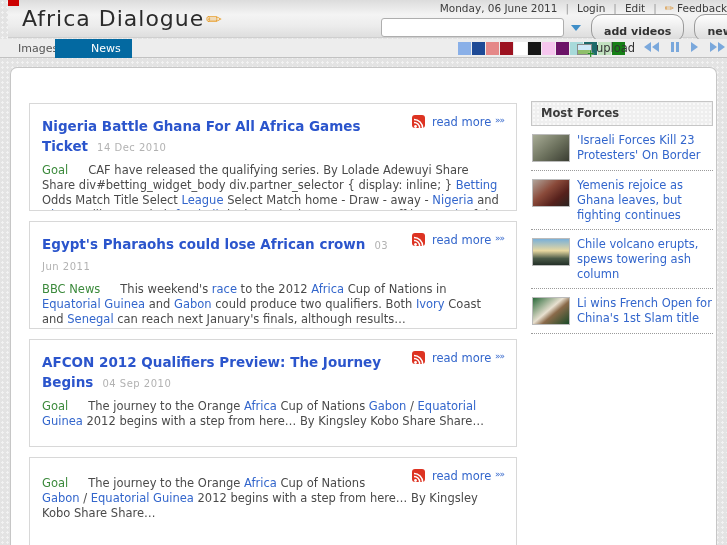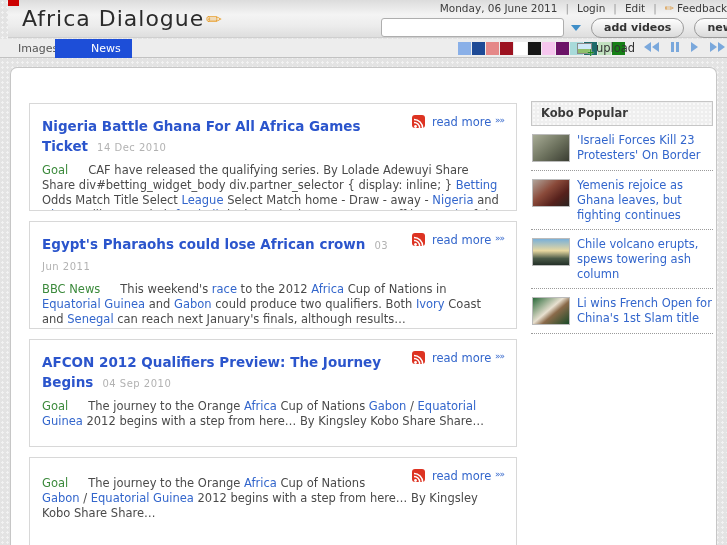--- a/index.html
+++ b/index.html
@@ -36,36 +36,36 @@
   .search-input {
     width:183px; height:19px; border:1px solid #aeaeae; border-radius:3px;
     background:#fff; font-size:11px; padding:0 5px; outline:none;
   }
   .dd-arrow {
     width:0; height:0; margin-left:7px;
     border-left:5px solid transparent; border-right:5px solid transparent;
     border-top:6px solid #3f8ec8;
   }
   .pill-btn {
-    margin-left:10px; padding:2px 12px 3px; font-size:11px; font-weight:bold; color:#333;
+    margin-left:10px; padding:10px 12px 3px; font-size:11px; font-weight:bold; color:#333;
     background:linear-gradient(180deg,#fefefe,#dadada); border:1px solid #9a9a9a;
     border-radius:11px; white-space:nowrap; cursor:pointer;
   }
 
   
   .tool-row {
     position:absolute; left:0; top:39px; width:727px; height:19px;
     background:#ededed; border-bottom:1px solid #c2c2c2;
   }
   .tab { position:absolute; top:0; height:19px; line-height:19px; padding:0 11px; font-size:11px; cursor:pointer; }
   .tab-images { left:7px; color:#555; }
-  .tab-news { left:55px; background:#1d4ed8; color:#fff;padding-left:36px; }
+  .tab-news { left:55px; background:#0369a1; color:#fff;padding-left:36px; }
   .palette { position:absolute; left:458px; top:3px; display:flex; gap:1px; }
   .swatch { width:13px; height:13px; cursor:pointer; }
-  .upload-wrap { position:absolute; left:577px; top:2px; display:flex; align-items:center; cursor:pointer; }
+  .upload-wrap { position:absolute; left:577px; top:2px; display:flex; align-items:flex-end; cursor:pointer; }
   .upload-icon { position:relative; width:15px; height:11px; border:1px solid #8a8a8a;
     background:linear-gradient(180deg,#cfe9f8 55%,#8fbf6a 55%); margin-right:4px; }
   .upload-icon::after { content:"+"; position:absolute; right:-4px; bottom:-5px; color:#1f8a1f;
     font-size:10px; font-weight:bold; text-shadow:0 0 1px #fff; }
   .upload-label { font-size:11.5px; color:#333; }
   .media-controls { position:absolute; left:644px; top:3px; display:flex; gap:12px; align-items:center; }
   .mc { display:flex; gap:1px; align-items:center; cursor:pointer; }
   .tri-l { width:0; height:0; border-top:5px solid transparent; border-bottom:5px solid transparent; border-right:7px solid #7aa8dc; }
   .tri-r { width:0; height:0; border-top:5px solid transparent; border-bottom:5px solid transparent; border-left:7px solid #7aa8dc; }
   .bar { width:3px; height:10px; background:#7aa8dc; }
@@ -232,21 +232,21 @@
               <path d="M2 2.4 A8.6 8.6 0 0 1 10.6 11" stroke="#fff" stroke-width="1.5" fill="none"></path>
             </svg></span>
         <span class="readmore-link"><span>read more</span> <span class="rm-arrows">»»</span></span>
       </div>
       <p class="article-body"><span class="seg-source">Goal</span><span><span class="seg-plain">The journey to the Orange </span><span class="seg-link">Africa</span><span class="seg-plain"> Cup of Nations </span><span class="seg-link">Gabon</span><span class="seg-plain"> / </span><span class="seg-link">Equatorial Guinea</span><span class="seg-plain"> 2012 begins with a step from here… By Kingsley Kobo Share Share…</span></span></p>
     </div>
 
   </div>
 
   <div class="sidebar">
-    <div class="sidebar-header">Kobo Popular</div>
+    <div class="sidebar-header">Most Forces</div>
 
     <div class="sidebar-item">
       <span class="sb-thumb t1"></span>
       <span class="sb-link">'Israeli Forces Kill 23 Protesters' On Border</span>
     </div>
     <div class="sidebar-item">
       <span class="sb-thumb t2"></span>
       <span class="sb-link">Yemenis rejoice as Ghana leaves, but fighting continues</span>
     </div>
     <div class="sidebar-item">

